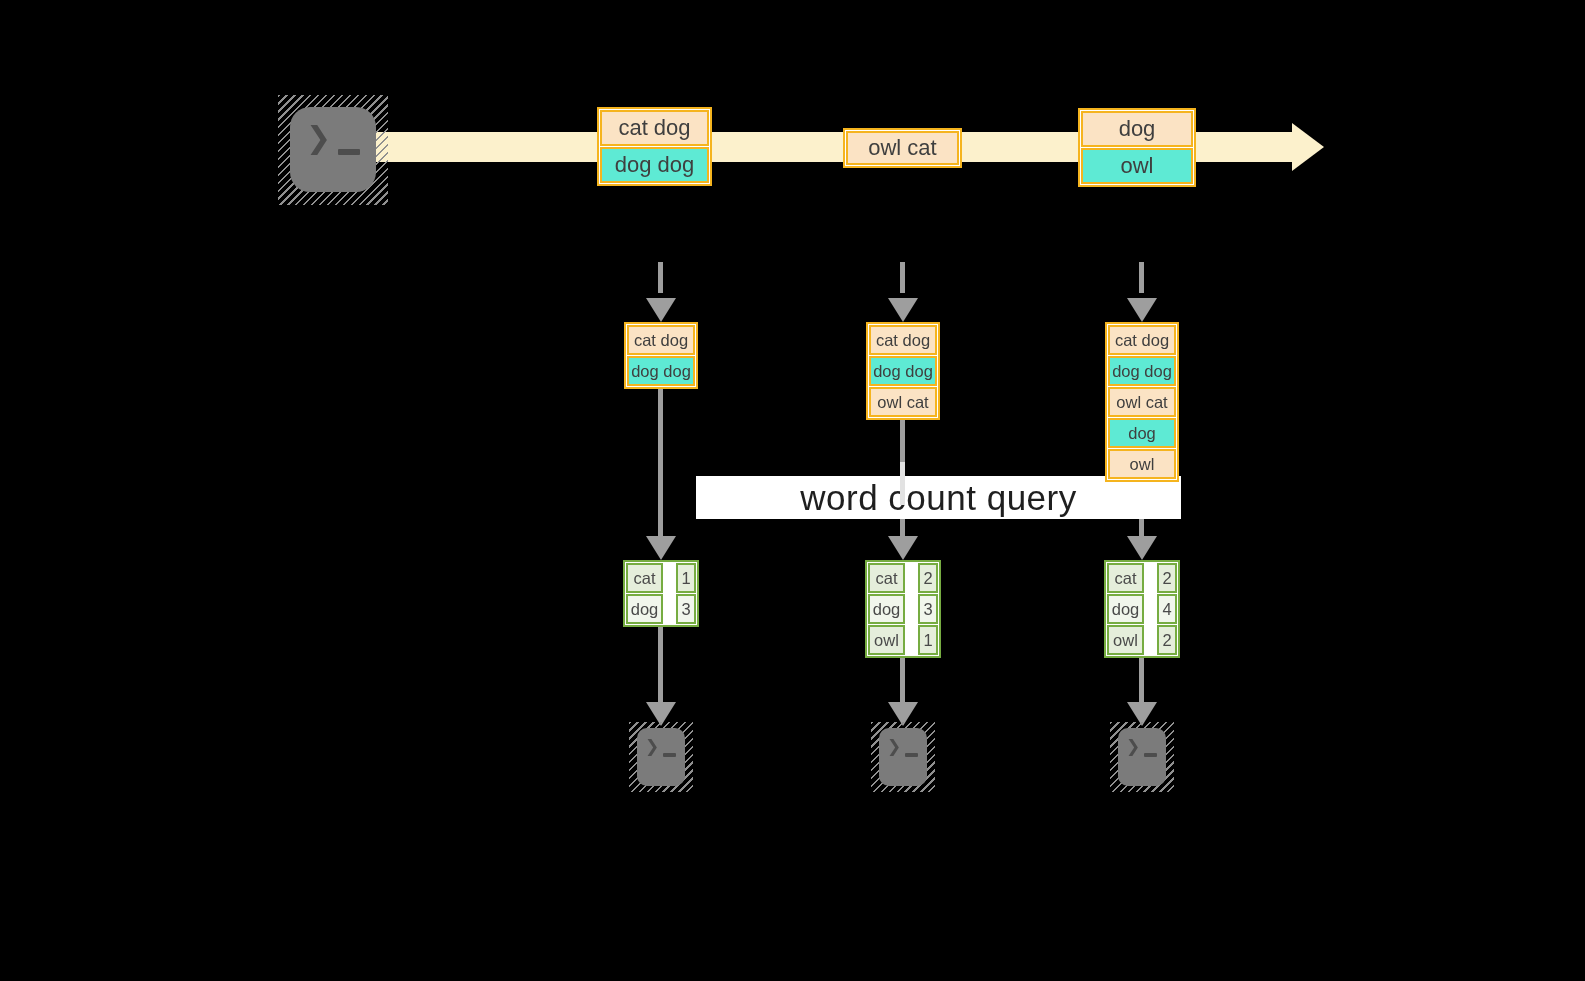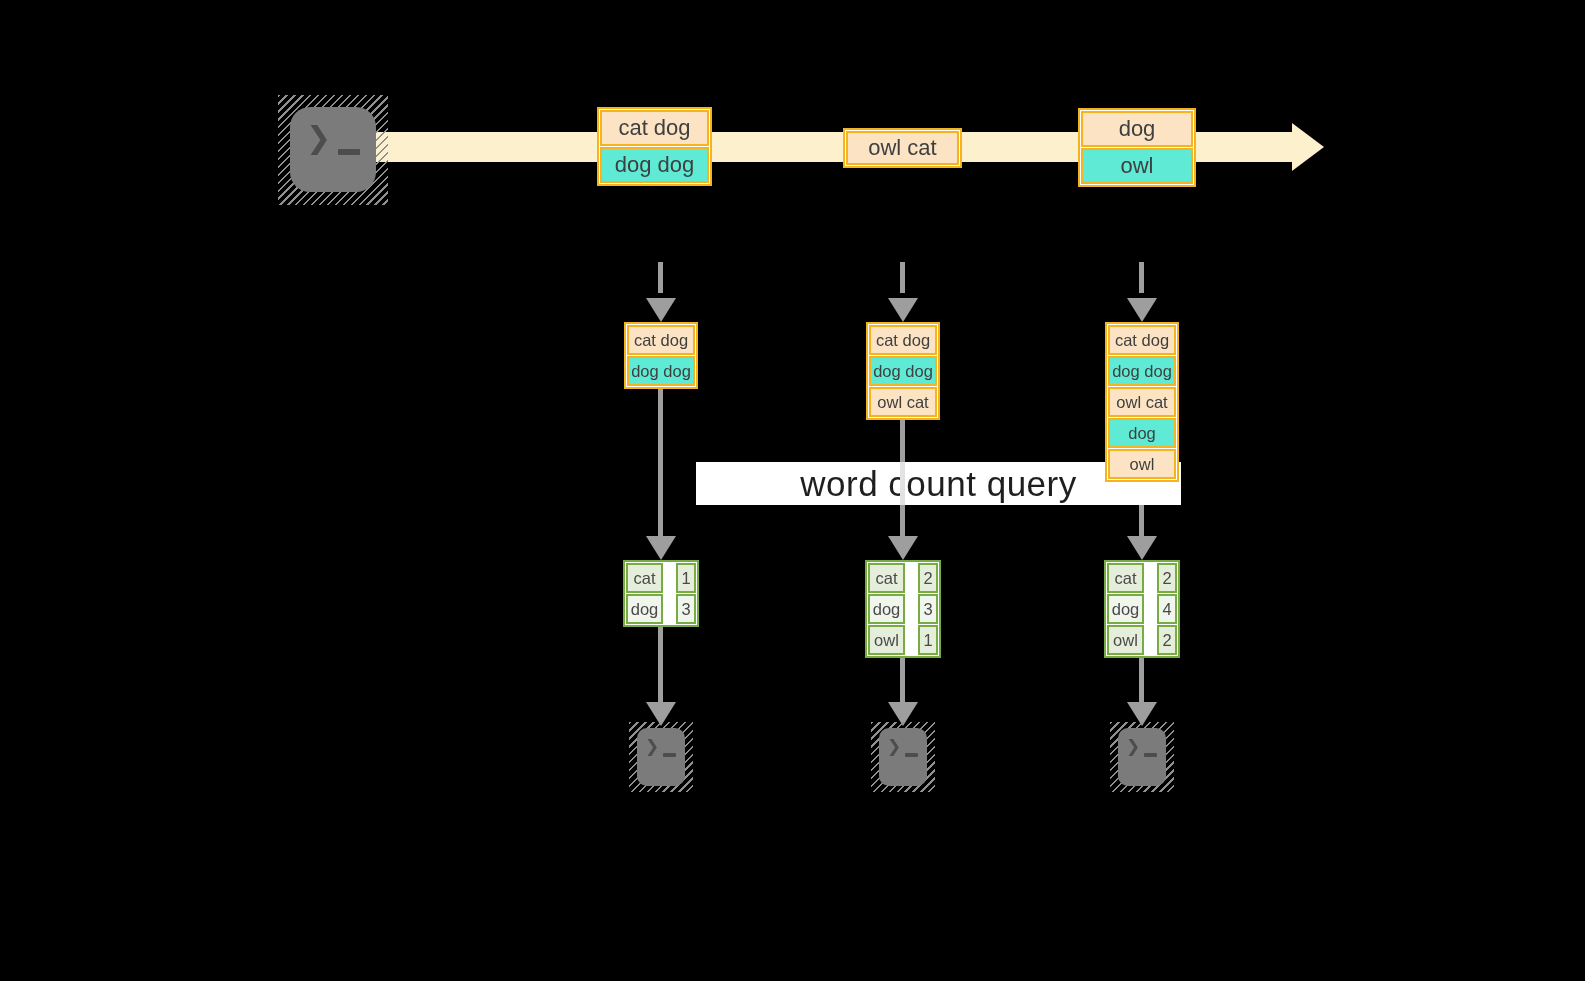--- a/index.html
+++ b/index.html
@@ -28,21 +28,21 @@
   .cream{background:#5eead4;}
   .big .ocell{font-size:22px;}
   .sm .ocell{font-size:16.5px;}
 
   
   .vline{position:absolute;width:5px;background:#9e9e9e;}
   .ahead{position:absolute;width:0;height:0;border-left:15px solid transparent;
          border-right:15px solid transparent;border-top:24px solid #9e9e9e;}
 
   
-  .qbox{position:absolute;left:696px;top:462px;width:485px;height:43px;background:#ffffff;z-index:2;
+  .qbox{position:absolute;left:696px;top:476px;width:485px;height:43px;background:#ffffff;z-index:2;
         display:flex;align-items:center;justify-content:center;}
   .qbox span{font-size:35px;color:#1f1f1f;letter-spacing:.5px;white-space:nowrap;}
   .qline{position:absolute;left:900px;top:462px;width:5px;height:43px;background:#e2e2e2;z-index:3;}
 
   
   .gtable{position:absolute;background:#fff;border:2.5px solid #76ac41;box-sizing:border-box;
           padding:1px;display:flex;flex-direction:column;gap:1px;z-index:4;}
   .grow{flex:1;display:flex;gap:13px;}
   .gcell{border:2px solid #76ac41;box-sizing:border-box;display:flex;align-items:center;
          justify-content:center;font-size:16.5px;color:#4a4a4a;}

